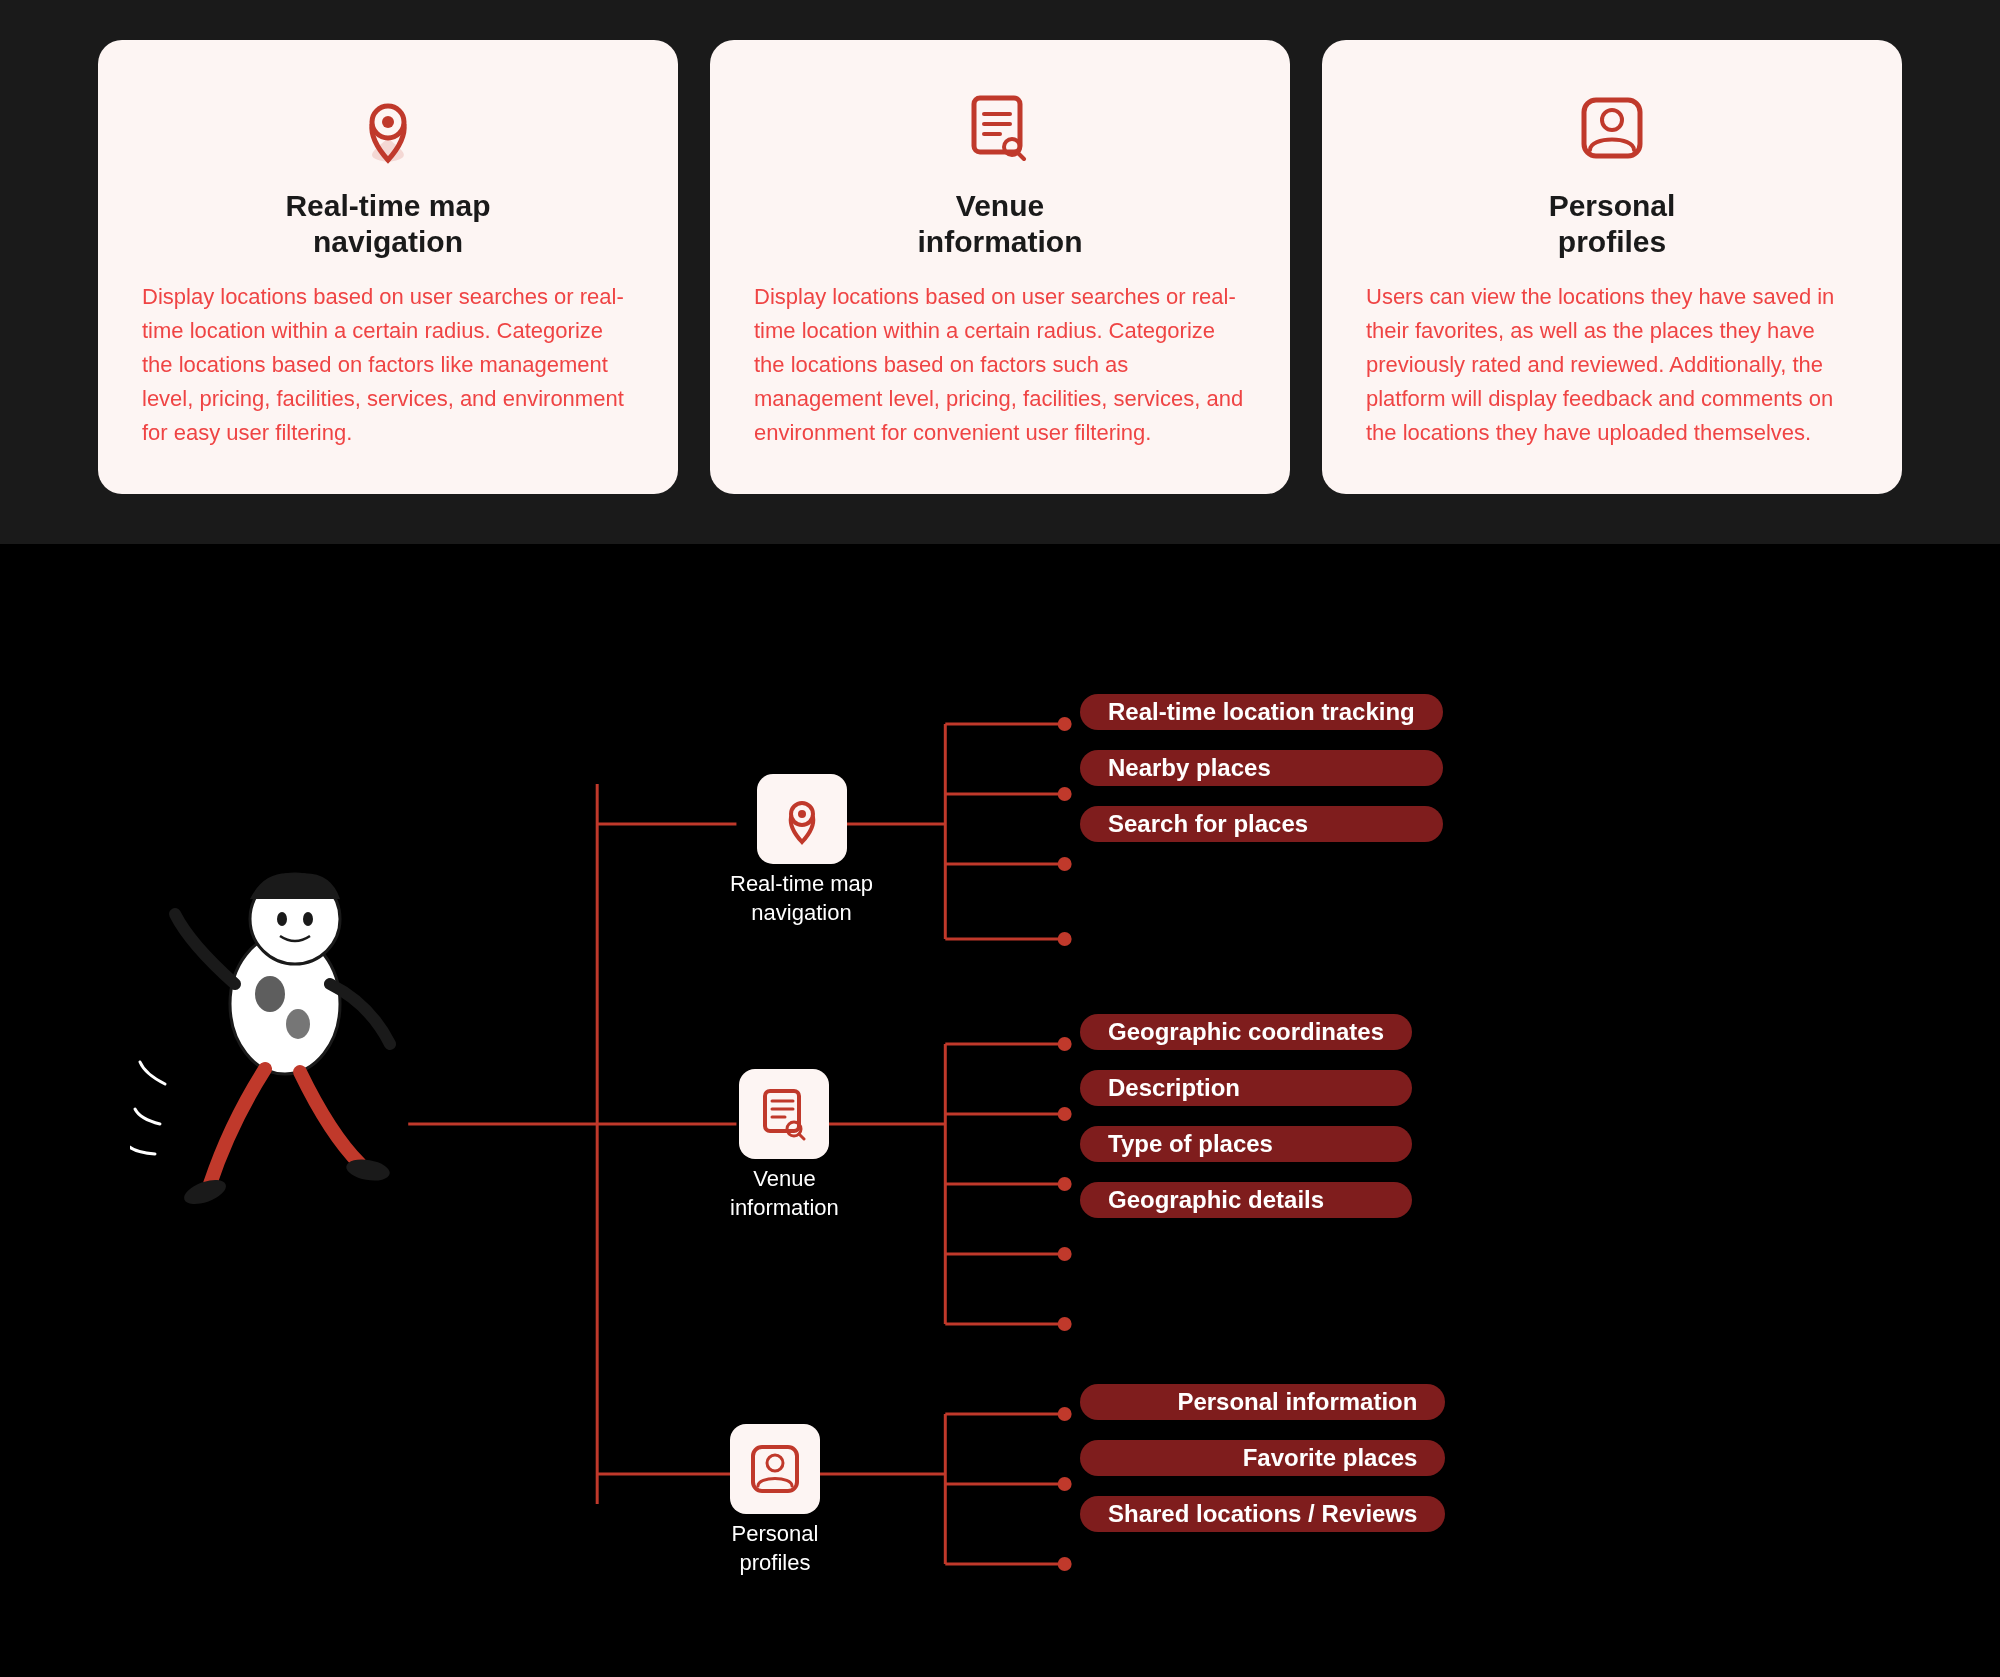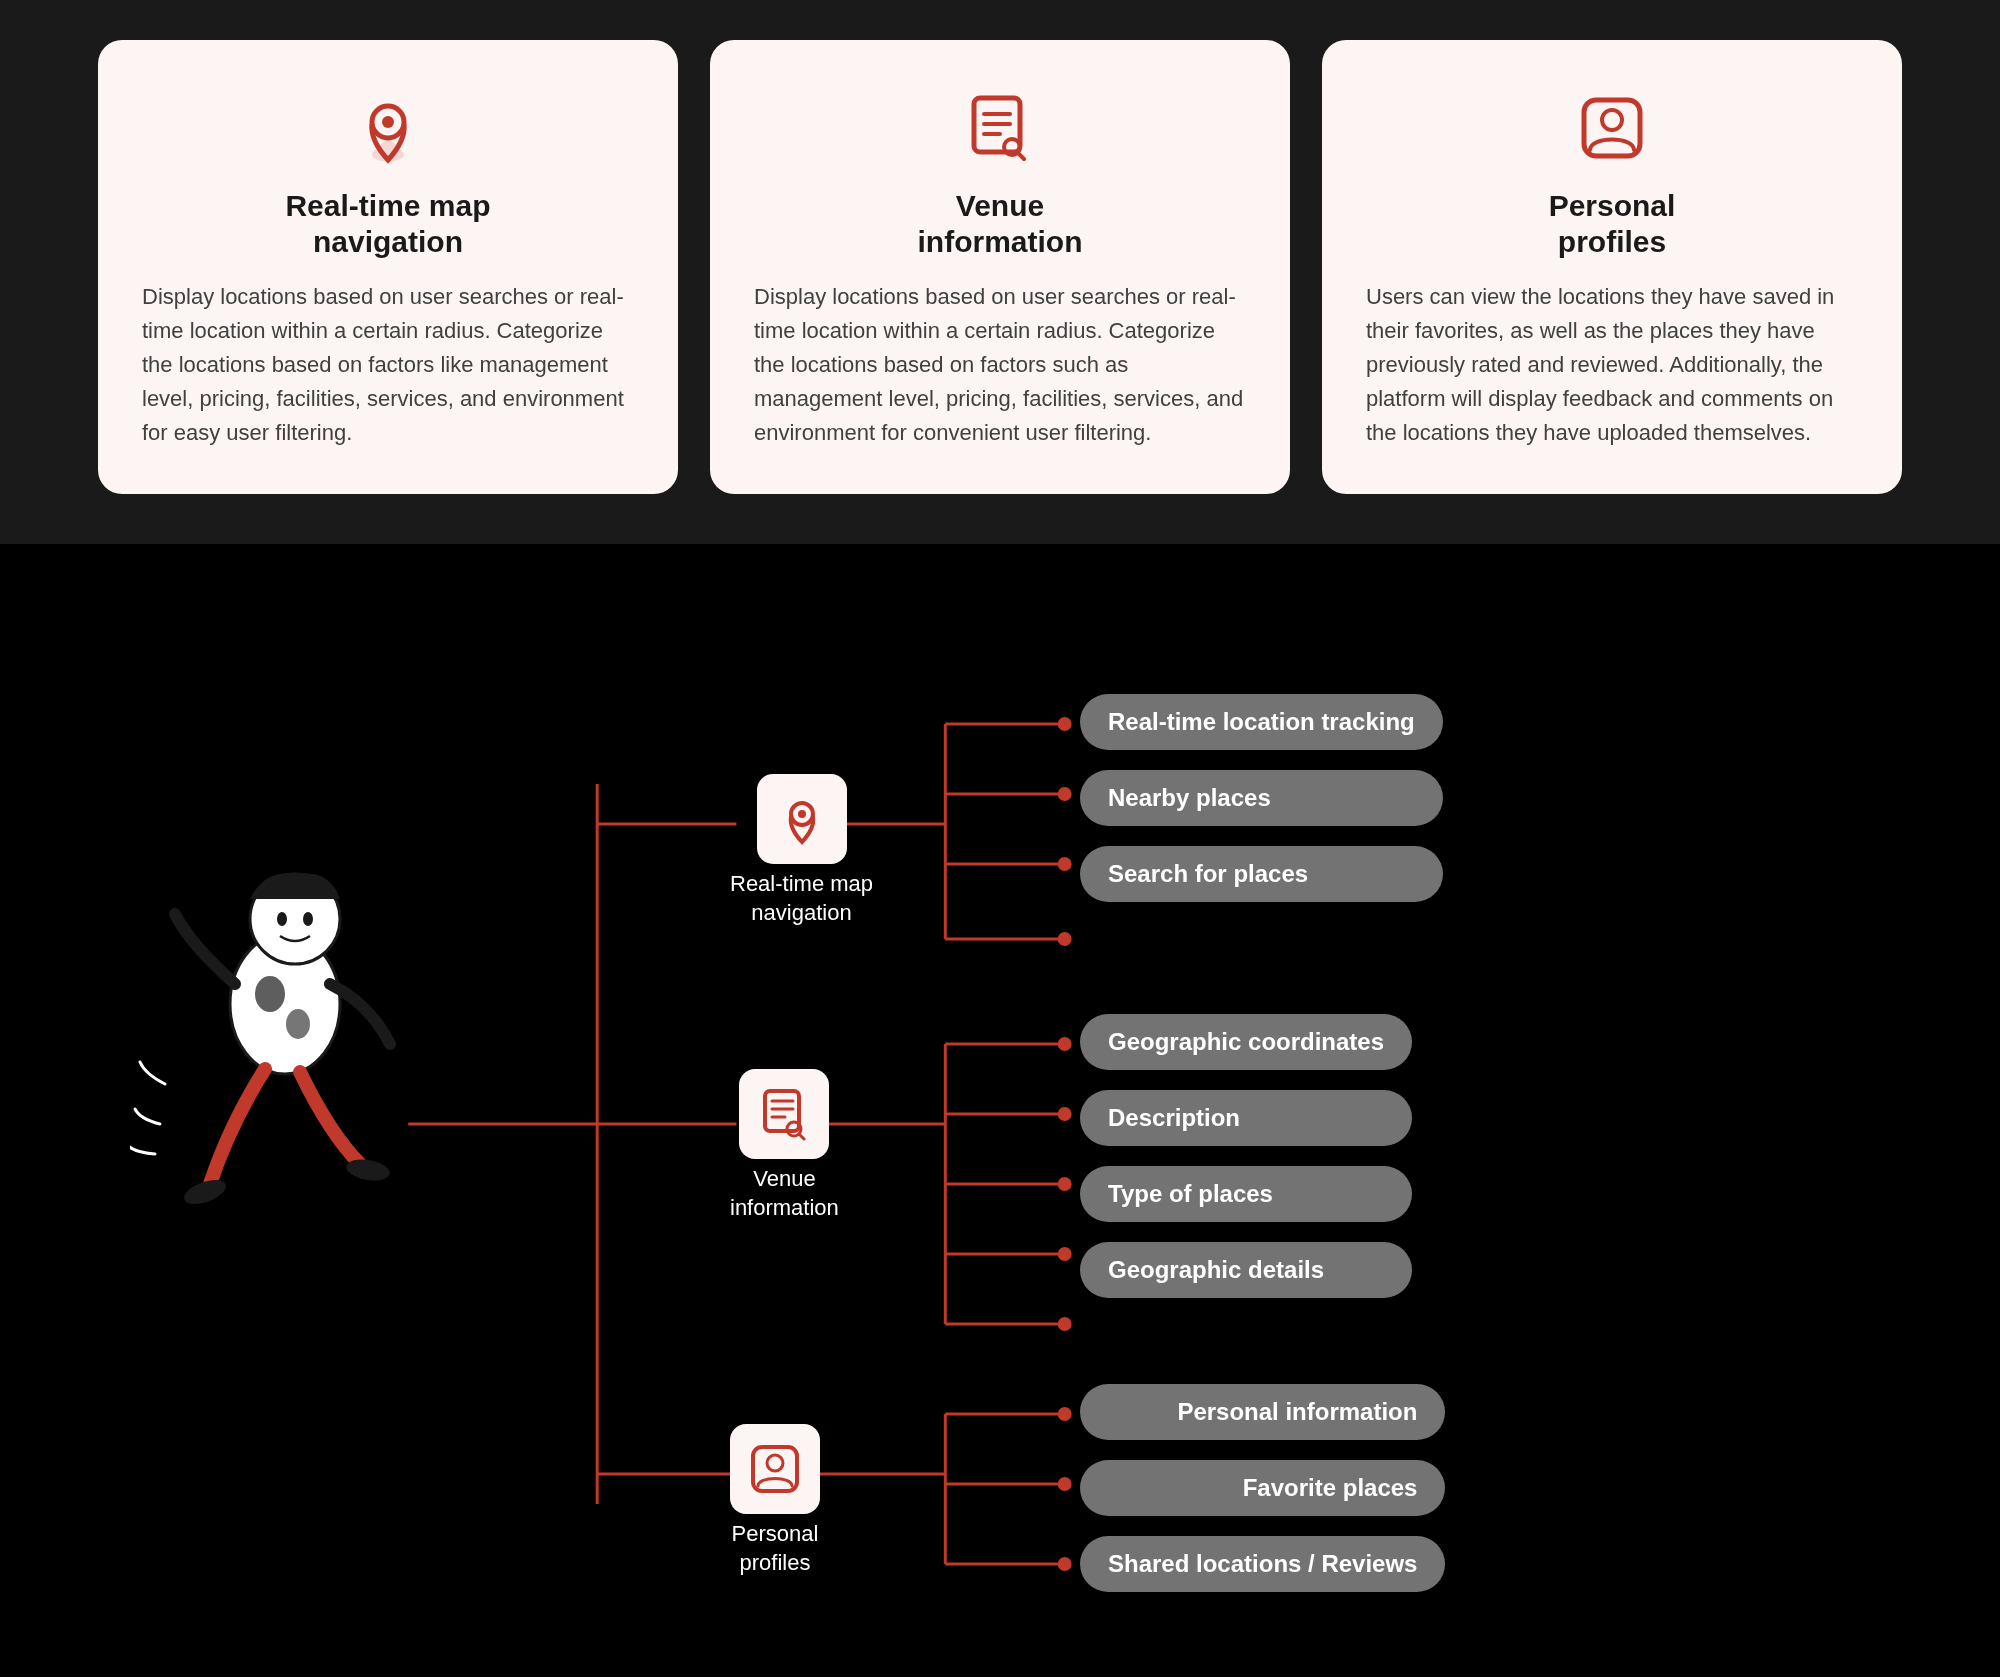--- a/index.html
+++ b/index.html
@@ -45,21 +45,21 @@
       font-weight: 800;
       text-align: center;
       margin-bottom: 20px;
       color: #1a1a1a;
       line-height: 1.2;
     }
 
     .card-text {
       font-size: 22px;
       line-height: 1.55;
-      color: #404040;
+      color: #ef4444;
       text-align: left;
     }
 
     
     .diagram-section {
       background: #000;
       padding: 60px 80px;
       position: relative;
       min-height: 1100px;
     }
@@ -104,24 +104,24 @@
     .node-label {
       color: #fff;
       font-size: 22px;
       font-weight: 500;
       text-align: center;
       line-height: 1.3;
     }
 
     
     .tag-pill {
-      background: #737373;
+      background: #7f1d1d;
       color: #fff;
       border-radius: 50px;
-      padding: 14px 28px;
+      padding: 4px 28px;
       font-size: 24px;
       font-weight: 700;
       white-space: nowrap;
       display: inline-block;
     }
 
     
     .svg-overlay {
       position: absolute;
       top: 0;

